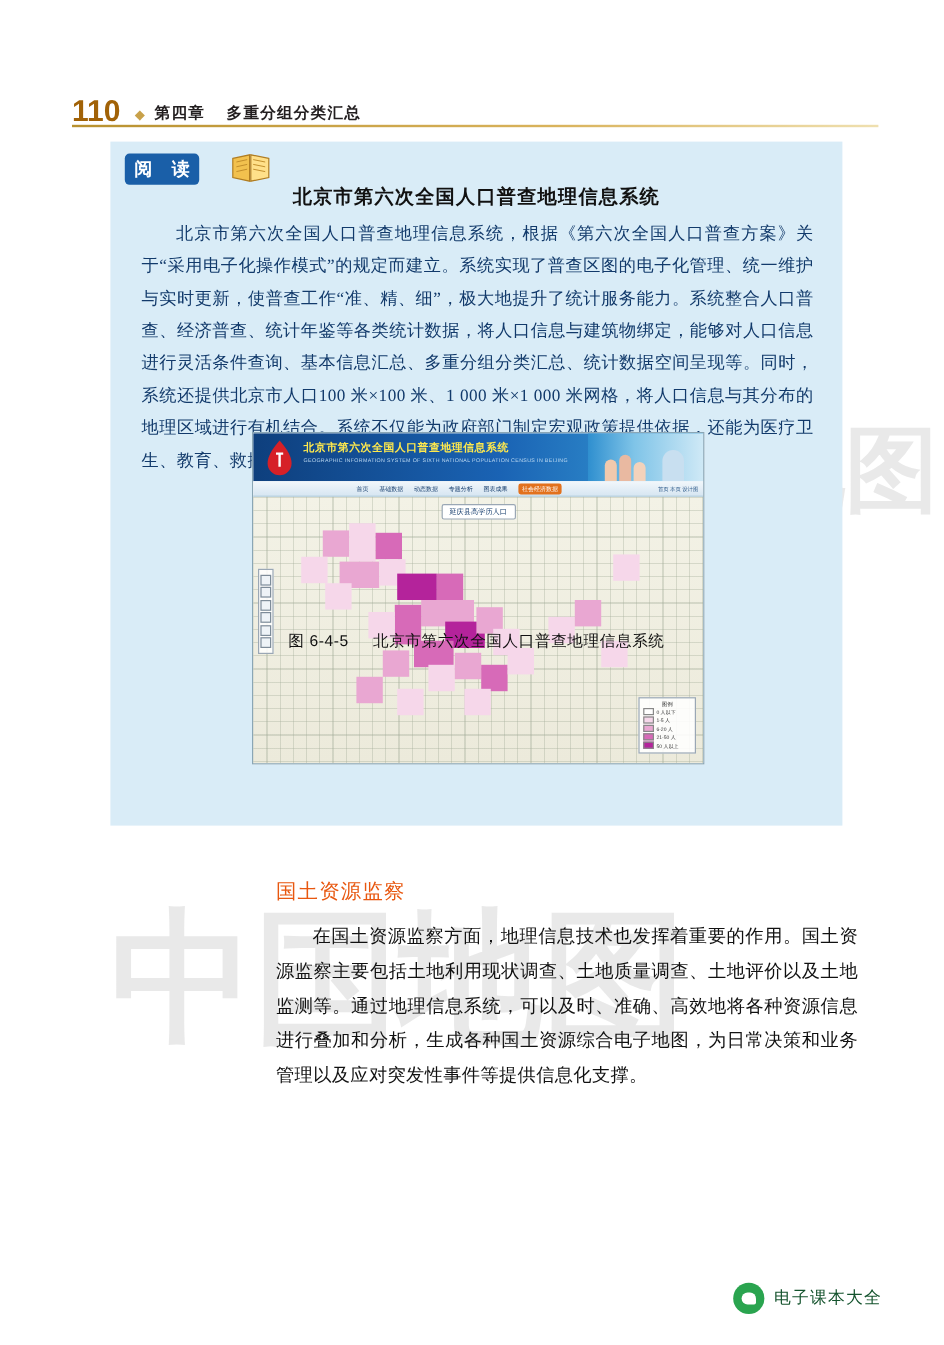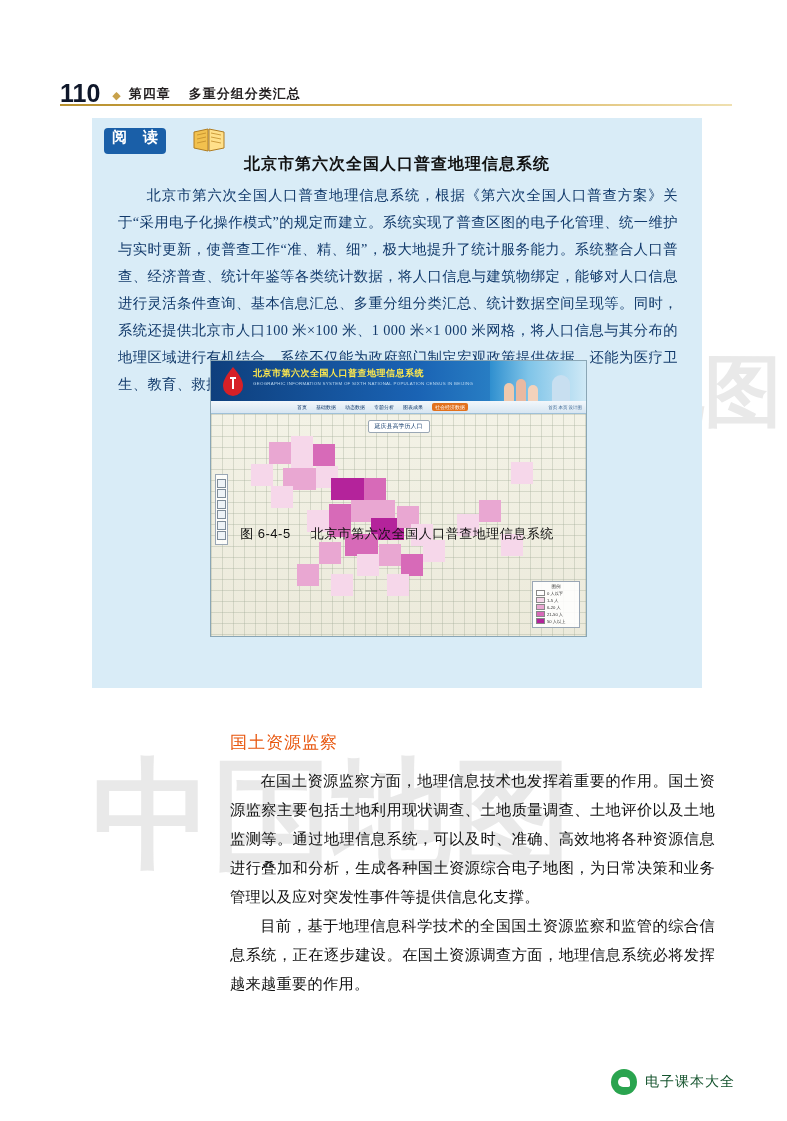--- a/index.html
+++ b/index.html
@@ -23,21 +23,21 @@
     top: 72px;
     width: 672px;
     height: 34px;
     display: flex;
     align-items: flex-end;
   }
   .page-number {
     font-family: "Liberation Sans", sans-serif;
     font-size: 25px;
     font-weight: bold;
-    color: #0f172a;
+    color: #a16207;
     line-height: 1;
     margin-right: 12px;
   }
   .header-diamond {
     color: #c8a14a;
     font-size: 11px;
     margin: 0 8px 4px 0;
   }
   .header-chapter {
     font-family: "Liberation Sans", sans-serif;
@@ -75,21 +75,21 @@
   }
   .reading-tag {
     position: absolute;
     left: 12px;
     top: 10px;
     width: 62px;
     height: 26px;
     background: #1a5fa8;
     border-radius: 4px;
     display: flex;
-    align-items: flex-start;
+    align-items: center;
     justify-content: center;
   }
   .reading-tag span {
     color: #ffffff;
     font-family: "Liberation Sans", sans-serif;
     font-size: 15px;
     font-weight: bold;
     letter-spacing: 6px;
     text-indent: 6px;
   }
@@ -487,19 +487,18 @@
 </div>
 
 <div class="figure-caption">
   <span class="fignum">图 6-4-5</span>
   <span>北京市第六次全国人口普查地理信息系统</span>
 </div>
 
 <div class="section-title">国土资源监察</div>
 <div class="body-text">
   <p>在国土资源监察方面，地理信息技术也发挥着重要的作用。国土资源监察主要包括土地利用现状调查、土地质量调查、土地评价以及土地监测等。通过地理信息系统，可以及时、准确、高效地将各种资源信息进行叠加和分析，生成各种国土资源综合电子地图，为日常决策和业务管理以及应对突发性事件等提供信息化支撑。</p>
-  <p>目前，基于地理信息科学技术的全国国土资源监察和监管的综合信息系统，正在逐步建设。在国土资源调查方面，地理信息系统必将发挥越来越重要的作用。</p>
 </div>
 
 <div class="footer-brand">
   <div class="footer-logo"></div>
   <div class="footer-text">电子课本大全</div>
 </div>
 
 </body></html>

